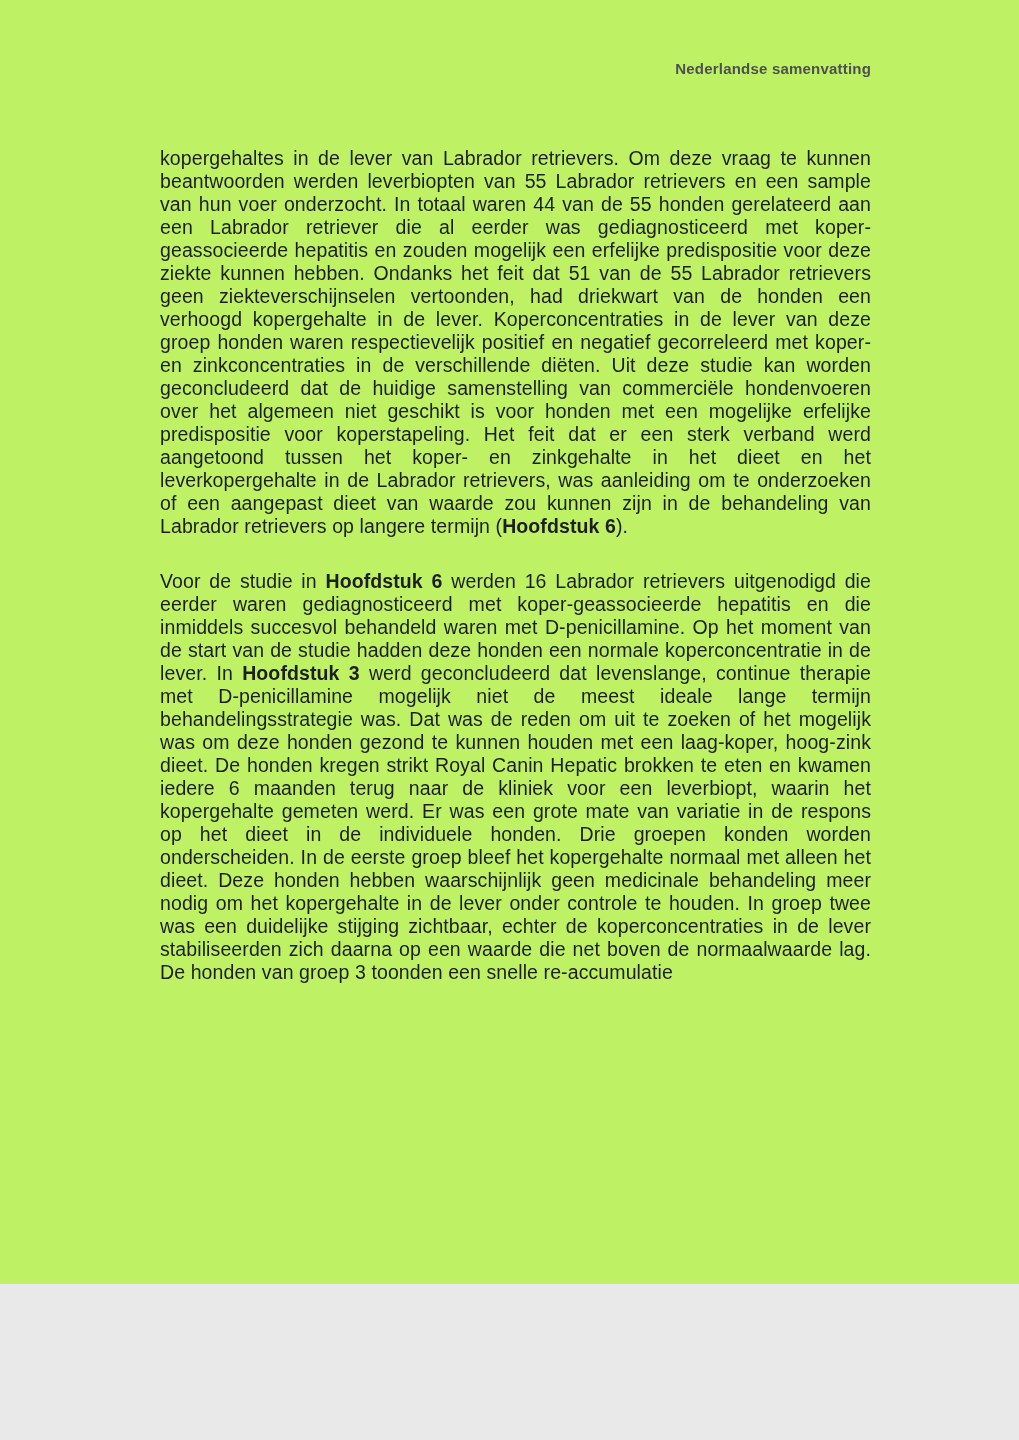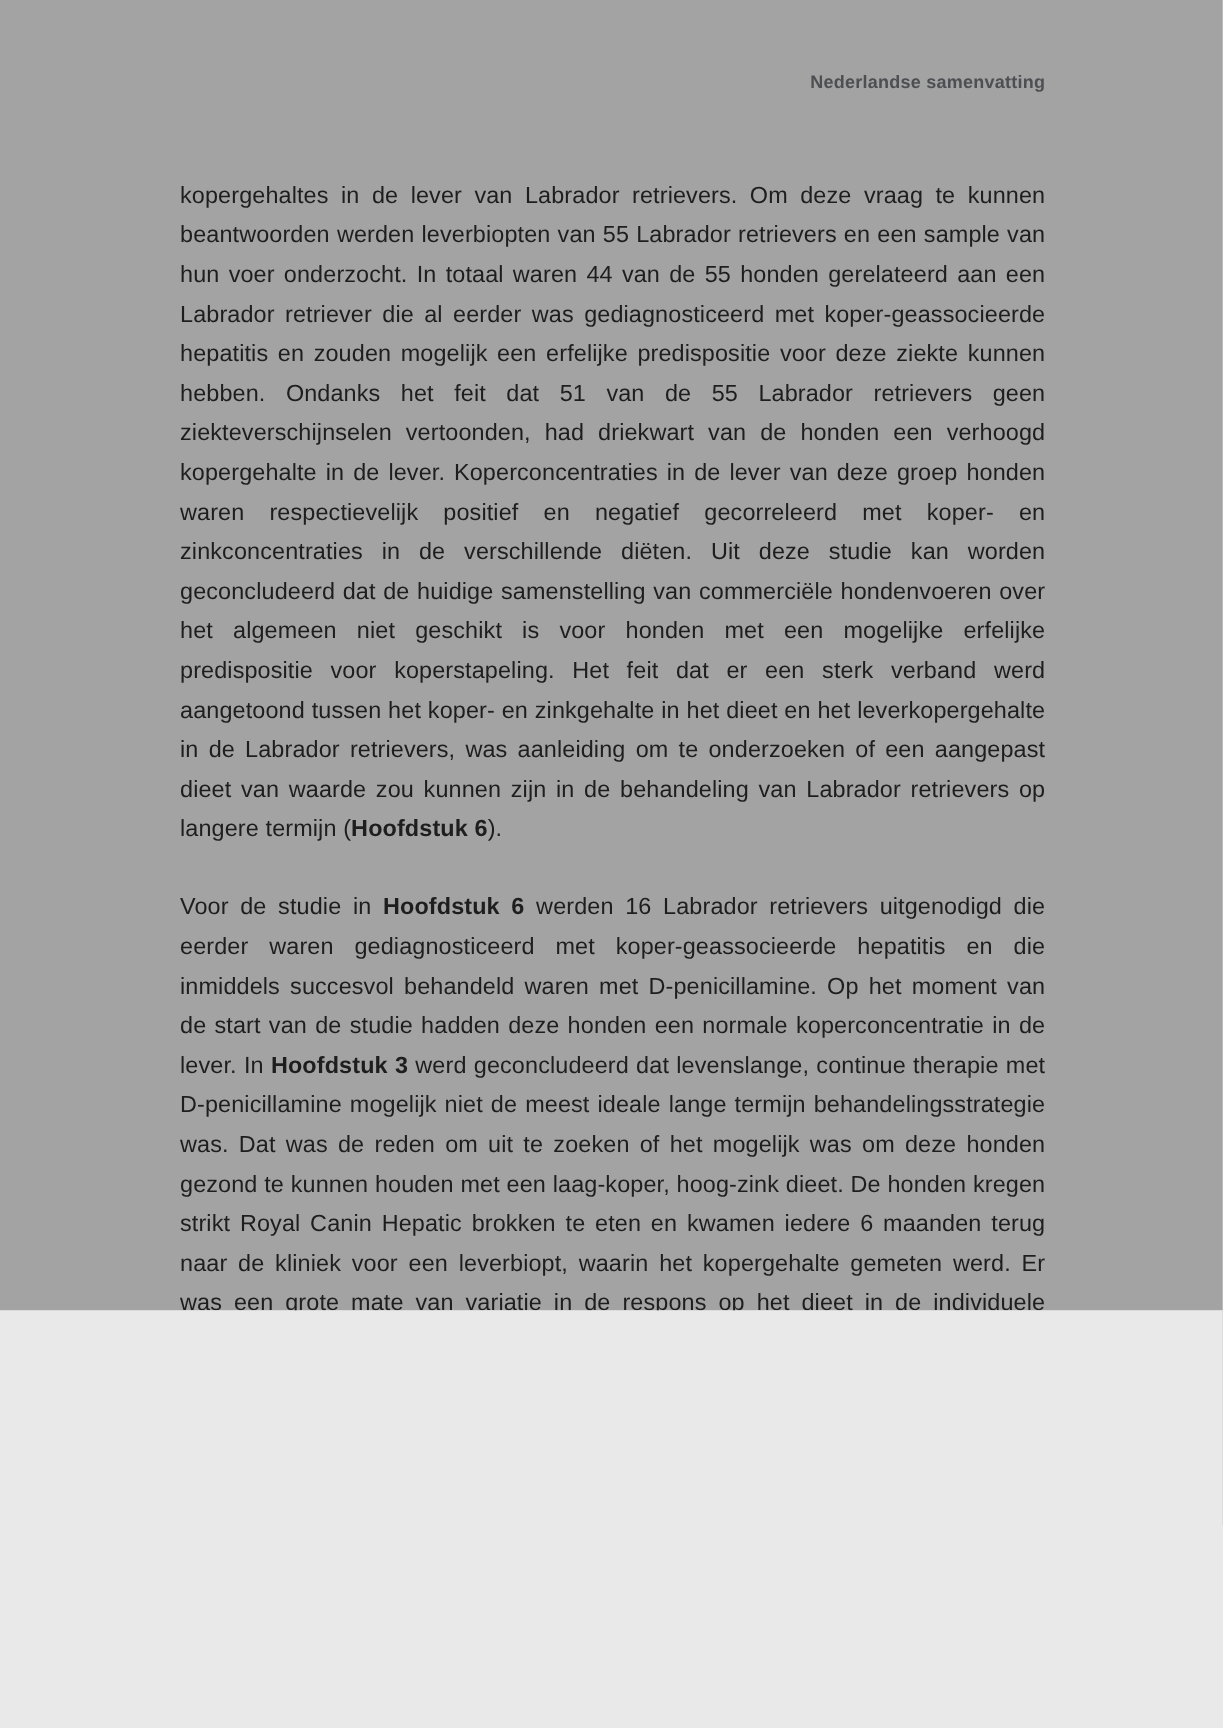--- a/index.html
+++ b/index.html
@@ -3,43 +3,43 @@
 <meta charset="utf-8">
 <style>
   html, body {
     margin: 0;
     padding: 0;
     background: #e9e9e9;
   }
   .page {
     position: relative;
     width: 1019px;
-    height: 1092px;
+    height: 1284px;
     margin: 0 auto;
-    background: #a3a3a3;
+    background: #bef264;
     font-family: "Liberation Sans", sans-serif;
     overflow: hidden;
   }
   .running-header {
     position: absolute;
     top: 60px;
     right: 148px;
     font-size: 15px;
     font-weight: 700;
     color: #4e4f52;
     letter-spacing: 0.2px;
   }
   .body-text {
     position: absolute;
-    left: 150px;
+    left: 160px;
     right: 148px;
     top: 147px;
     text-align: justify;
     font-size: 19.5px;
-    line-height: 33px;
+    line-height: 23px;
     color: #1f1e1e;
     letter-spacing: 0.1px;
   }
   .body-text p {
     margin: 0;
   }
   .body-text p + p {
     margin-top: 32px;
   }
   .bold-ref {

